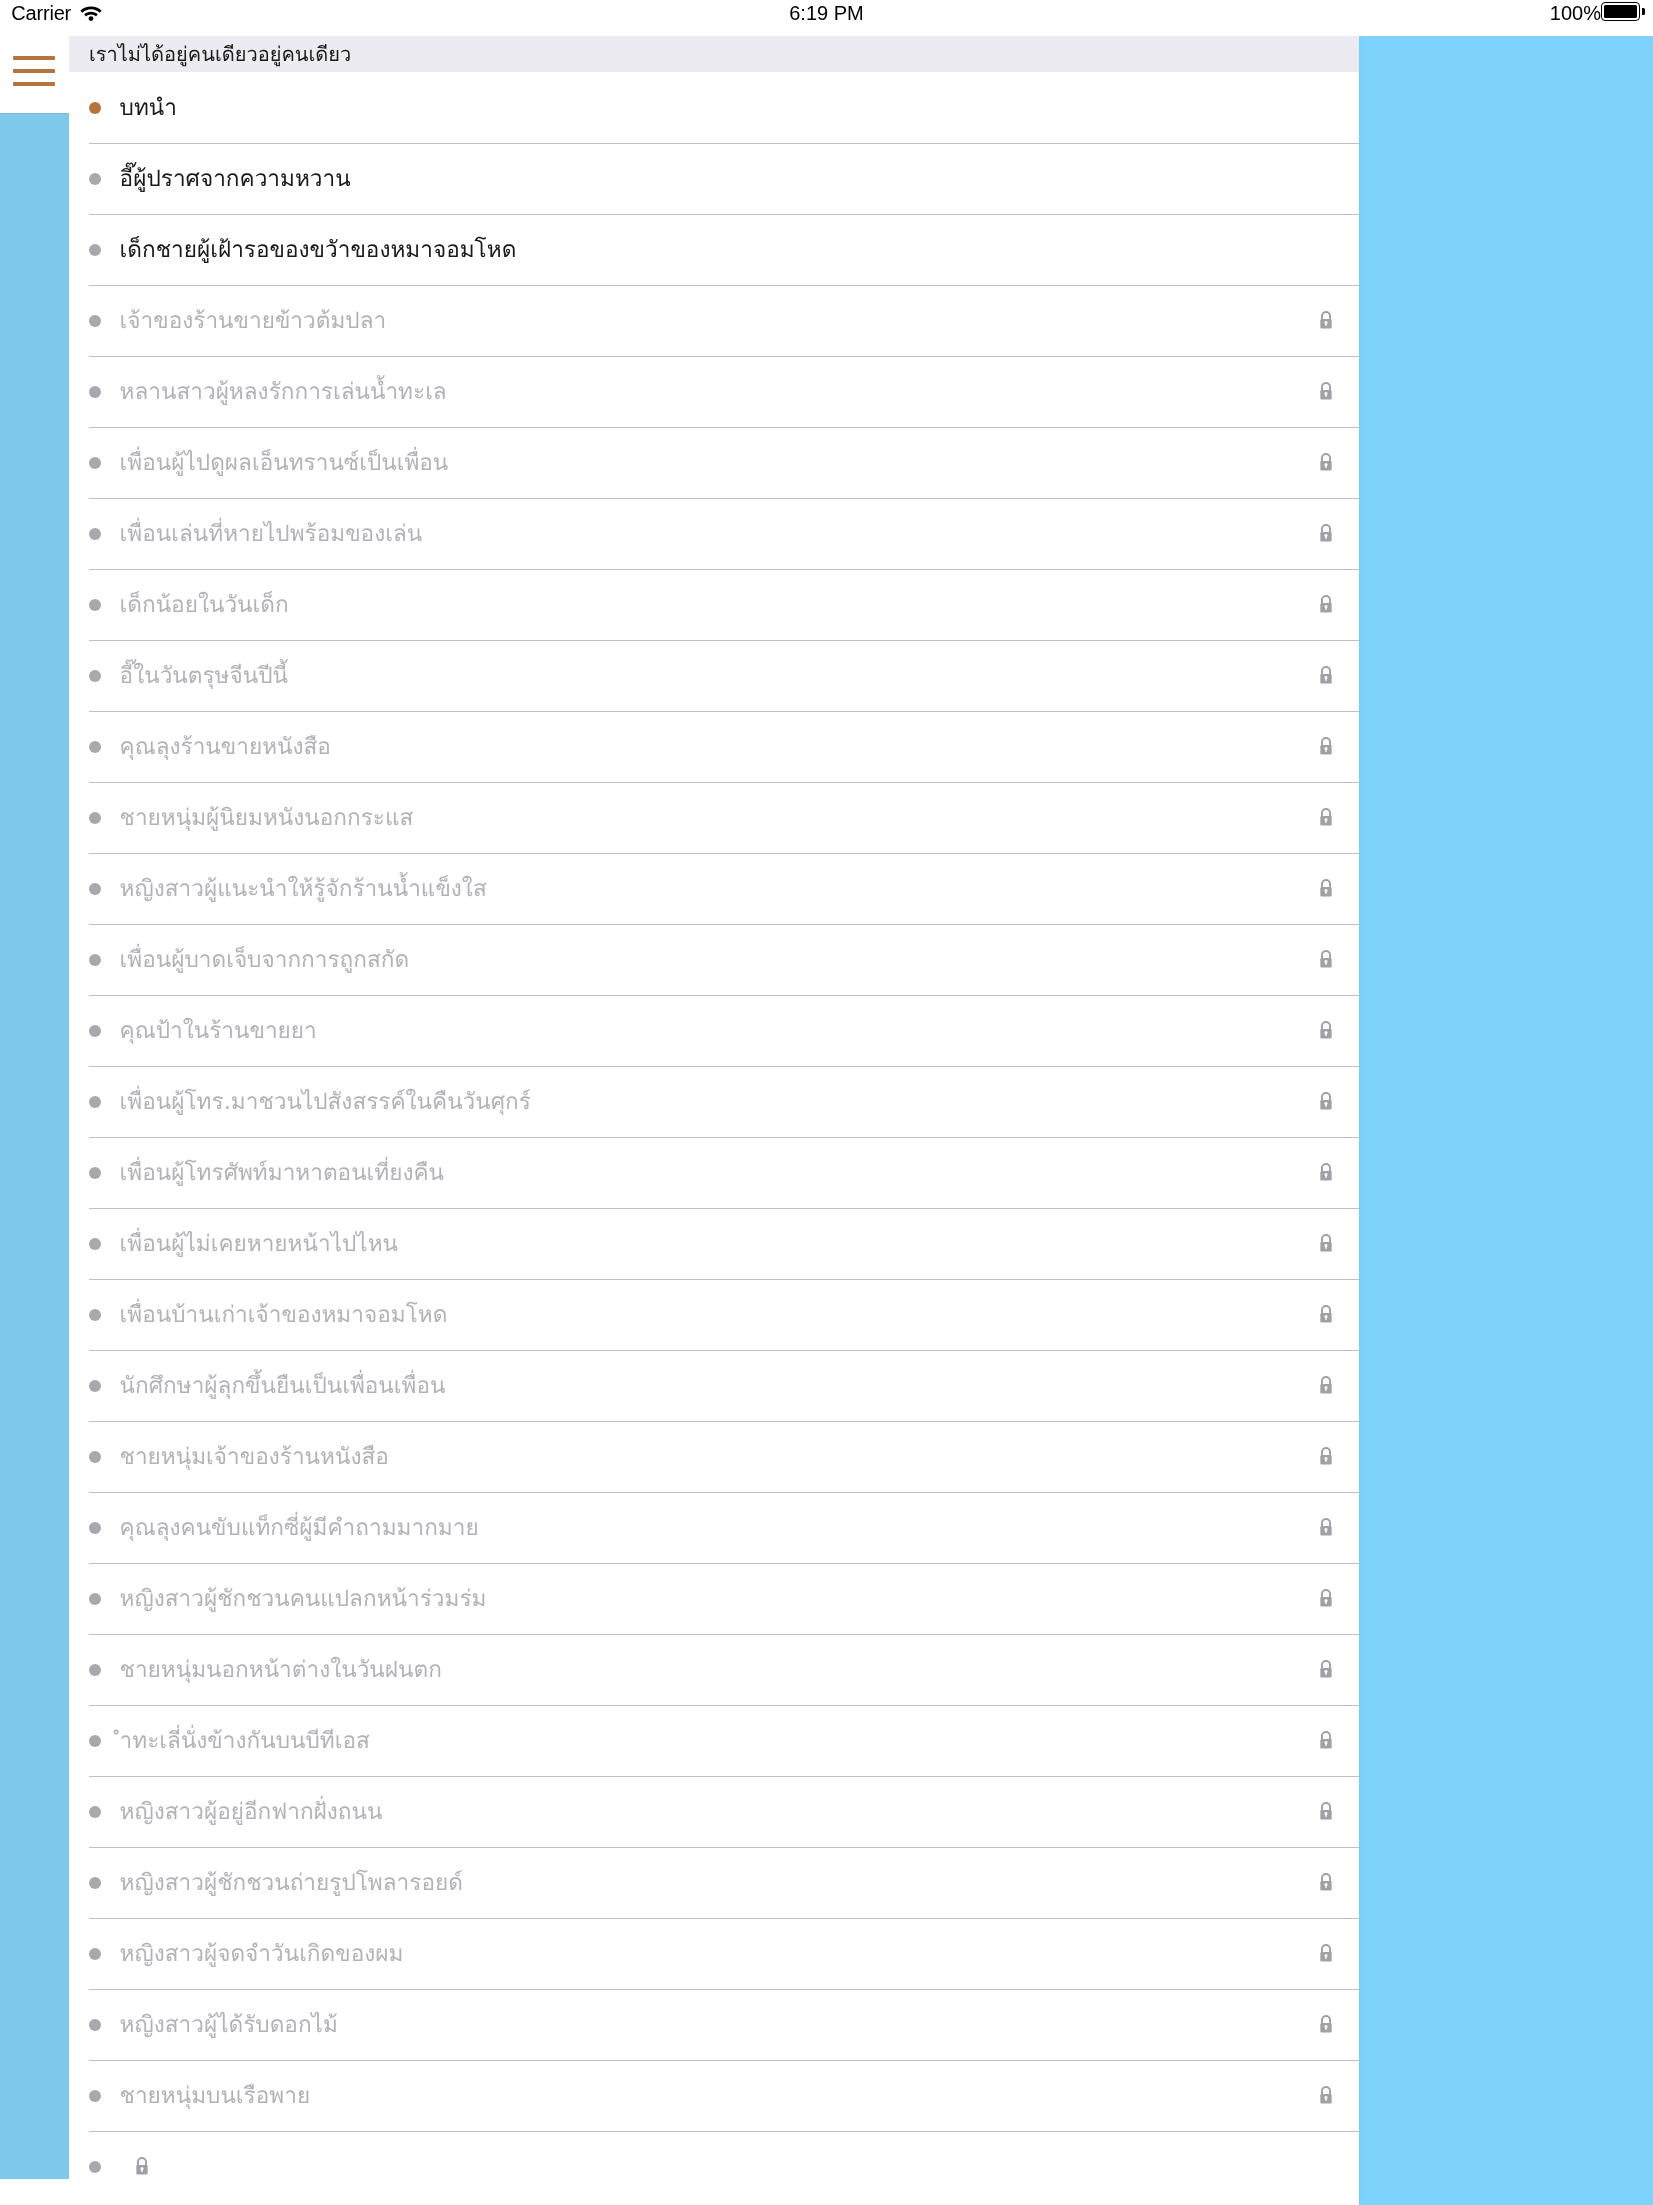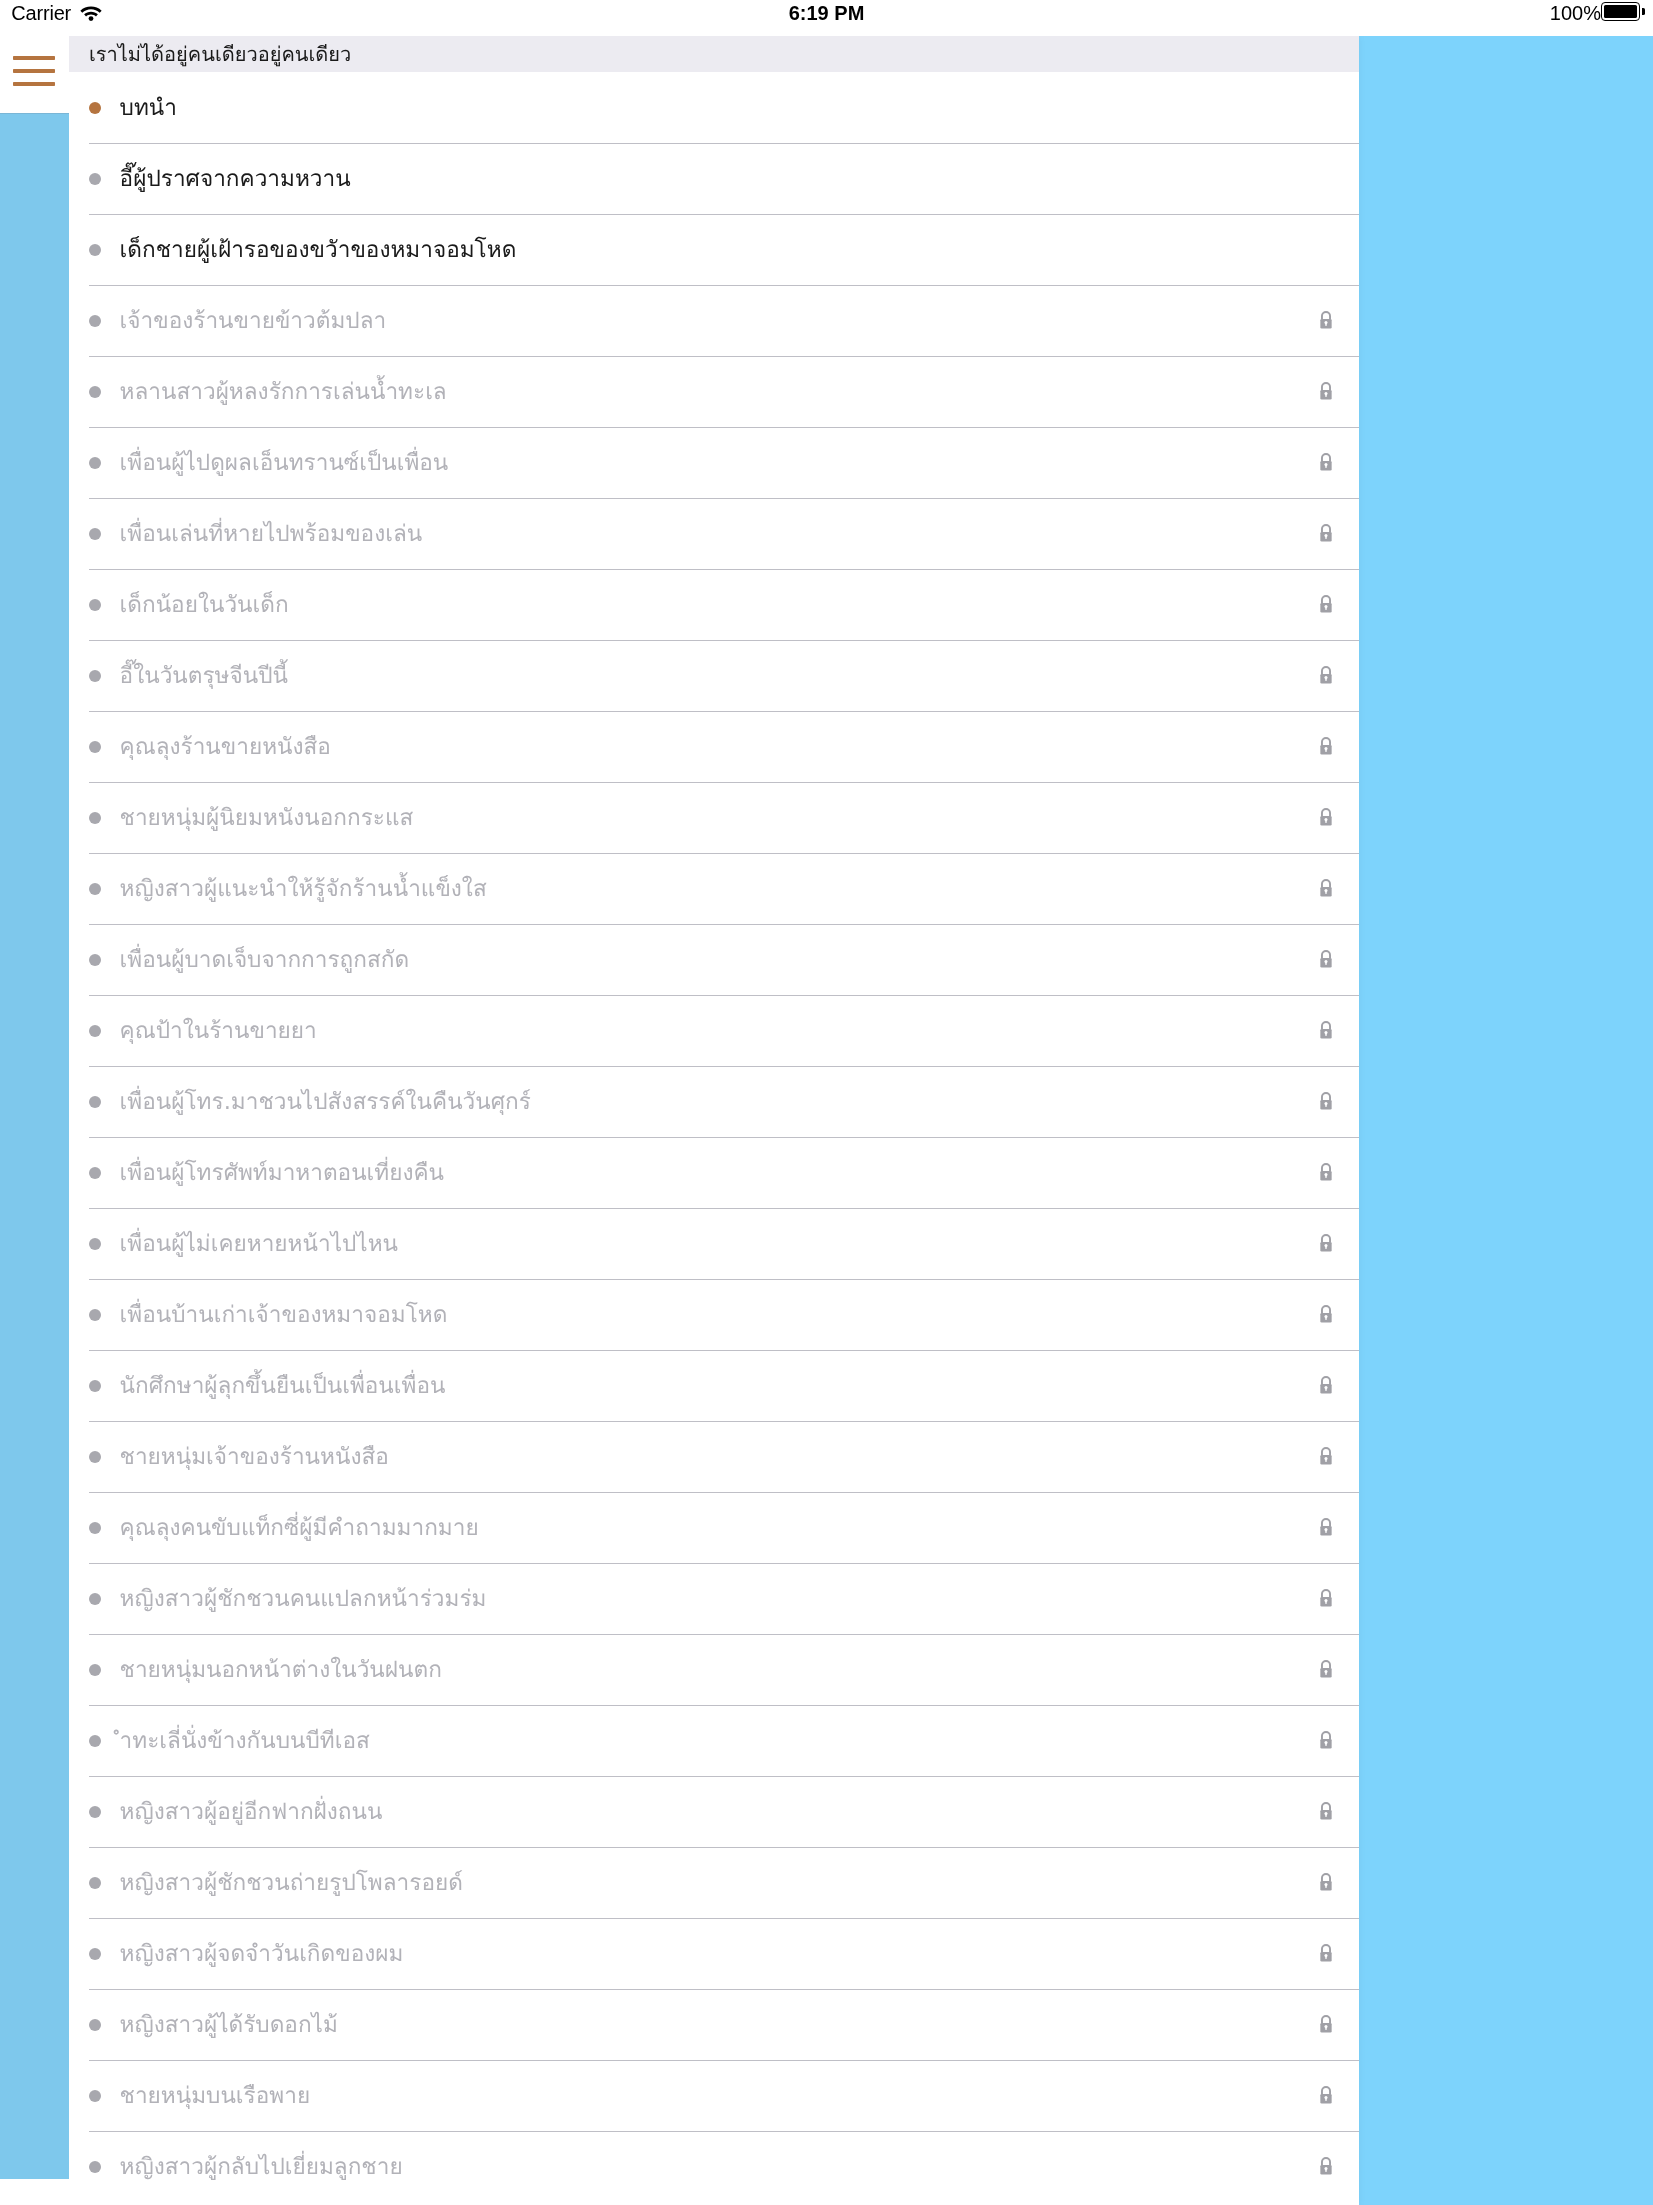--- a/index.html
+++ b/index.html
@@ -41,21 +41,21 @@
     color: #000000;
     font-family: "Liberation Sans", sans-serif;
     letter-spacing: -0.2px;
   }
   .wifi-icon { display: block; }
   .status-center {
     position: absolute;
     left: 0; right: 0; top: 2.4px;
     text-align: center;
     font-size: 20px;
-    font-weight: bold;
+    font-weight: normal;
     color: #000000;
     font-family: "Liberation Sans", sans-serif;
   }
   .status-right {
     position: absolute;
     right: 13px; top: 2.4px;
     display: flex;
     gap: 0;
   }
   .battery-pct {
@@ -533,21 +533,20 @@
           <span class="toc-label">ชายหนุ่มบนเรือพาย</span>
           <span class="lock-icon"><svg viewBox="0 0 22 26" width="18" height="21">
               <path d="M6 11V7.5a5 5 0 0 1 10 0V11" fill="none" stroke="#a0a0a6" stroke-width="2.4"></path>
               <rect x="4" y="11" width="14" height="12" rx="1.6" fill="#a0a0a6"></rect>
               <circle cx="11" cy="15.6" r="1.9" fill="#ffffff"></circle>
               <rect x="10.1" y="15.6" width="1.8" height="4" fill="#ffffff"></rect>
             </svg></span>
         </div>
         <div class="toc-row">
           <span class="bullet"></span>
-          <span class="toc-label">หญิงสาวผู้กลับไปเยี่ยมลูกชาย</span>
           <span class="lock-icon"><svg viewBox="0 0 22 26" width="18" height="21">
               <path d="M6 11V7.5a5 5 0 0 1 10 0V11" fill="none" stroke="#a0a0a6" stroke-width="2.4"></path>
               <rect x="4" y="11" width="14" height="12" rx="1.6" fill="#a0a0a6"></rect>
               <circle cx="11" cy="15.6" r="1.9" fill="#ffffff"></circle>
               <rect x="10.1" y="15.6" width="1.8" height="4" fill="#ffffff"></rect>
             </svg></span>
         </div>
       </div>
 
   </div>

